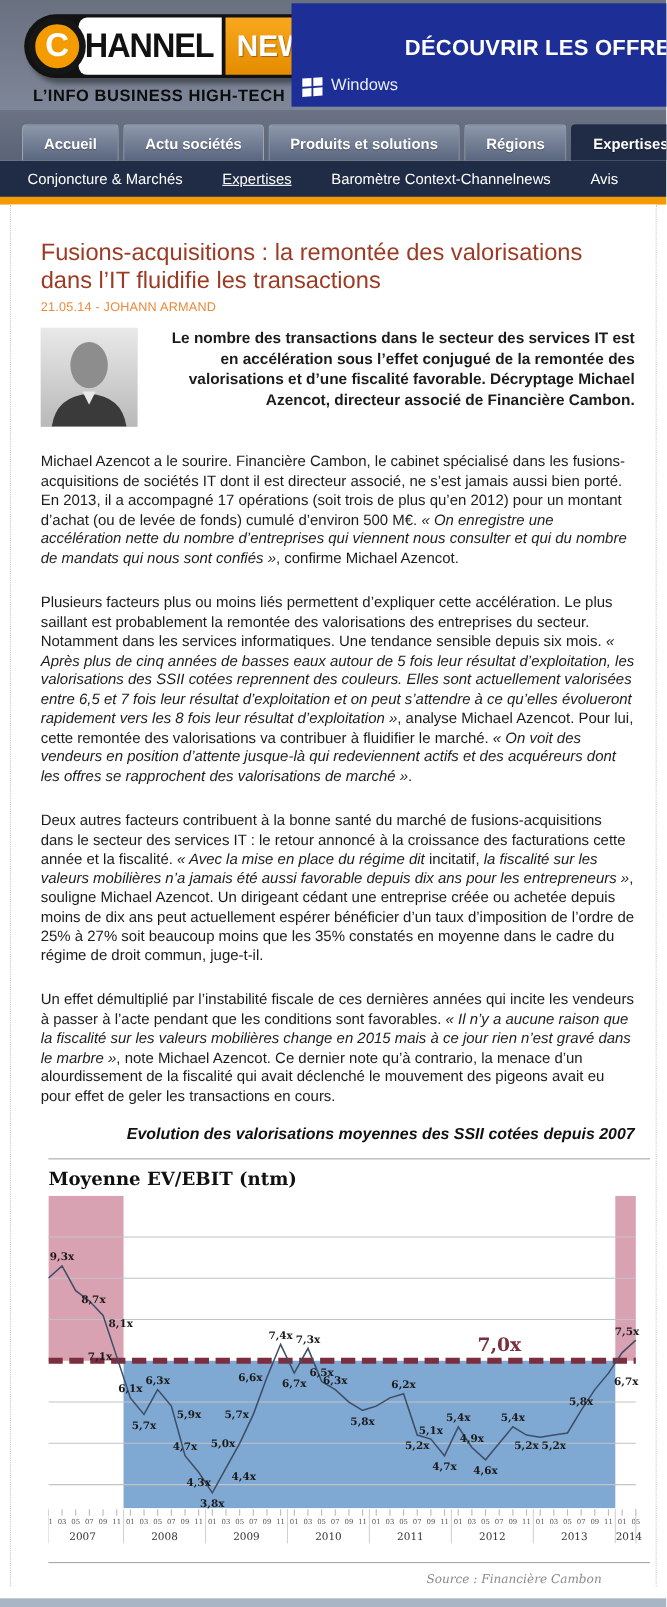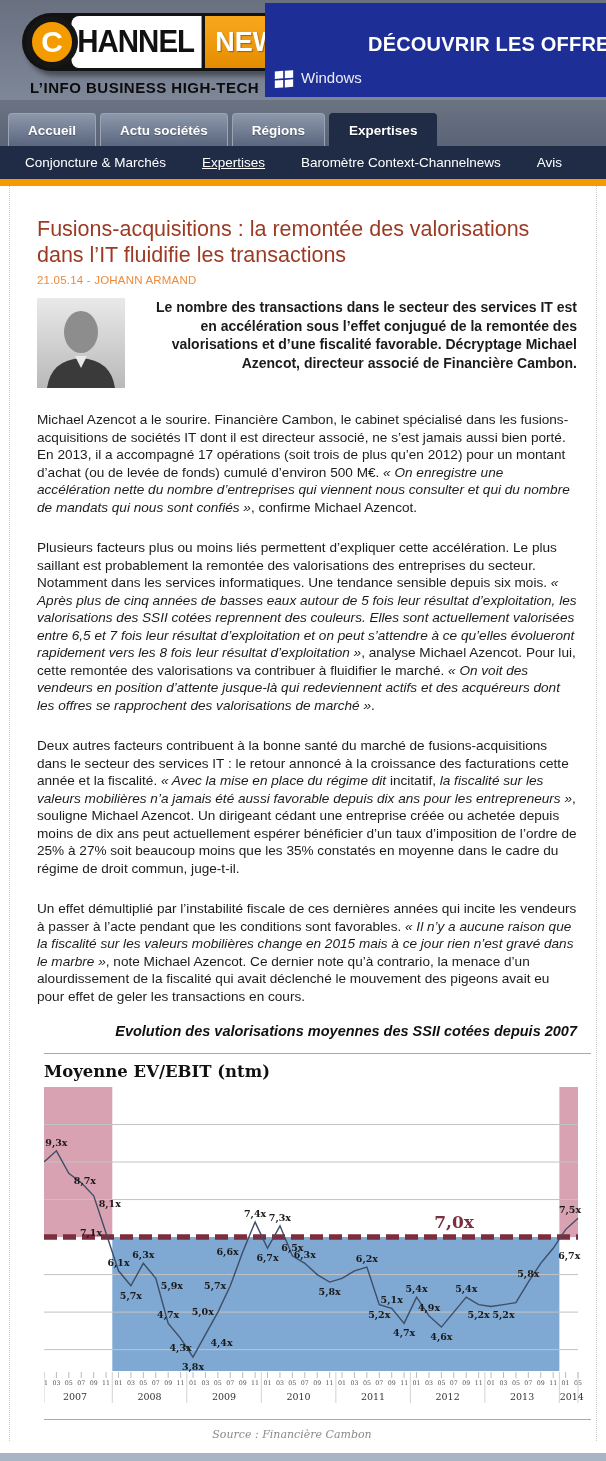--- a/index.html
+++ b/index.html
@@ -15,21 +15,21 @@
   .logo-channel { background:#fff; color:#111; height:52px; display:flex; align-items:center; font-size:31px; font-weight:bold; letter-spacing:-1px; padding:0 8px 0 6px; margin-left:-10px; border-radius:8px 0 0 8px; transform:scaleX(.95); }
   .logo-news { background:linear-gradient(#f8a81e,#e58c00); color:#fff; height:52px; display:flex; align-items:center; font-size:27px; font-weight:bold; padding:0 14px 0 10px; border-radius:0 26px 26px 0; text-shadow:1px 1px 1px rgba(0,0,0,.35); }
   .logo-tagline { margin-top:8px; margin-left:8px; font-size:15px; font-weight:bold; color:#0c0c0c; letter-spacing:.5px; white-space:nowrap; }
 
   .ad-banner { position:absolute; left:265px; top:3px; width:360px; height:94px; background:#1d2f97; cursor:pointer; }
   .ad-headline { position:absolute; left:103px; top:30px; color:#fff; font-size:20px; font-weight:bold; white-space:nowrap; letter-spacing:.2px; }
   .ad-windows { position:absolute; left:9px; bottom:8px; display:flex; gap:7px; }
   .ad-windows span { color:#e9edf5; font-size:15px; }
 
   
-  .tabs-row { height:46px; background:linear-gradient(#6b7383,#5a6477); display:flex; align-items:flex-end; padding-left:8px; gap:4px; }
+  .tabs-row { height:46px; background:linear-gradient(#6b7383,#5a6477); display:flex; align-items:flex-end; padding-left:20px; gap:4px; }
   .tab { height:33px; display:flex; align-items:center; padding:0 19px; background:linear-gradient(#8d98ab,#5a667f); border:1px solid #9aa4b5; border-bottom:none; border-radius:4px 4px 0 0; color:#fff; font-size:13.5px; font-weight:bold; white-space:nowrap; cursor:pointer; text-shadow:0 1px 1px rgba(0,0,0,.35); }
   .tab.active { background:#202c46; border-color:#202c46; }
   .subnav { height:33px; background:#202c46; display:flex; align-items:center; gap:36px; padding-left:25px; }
   .subnav-item { color:#fff; font-size:13.5px; white-space:nowrap; cursor:pointer; }
   .subnav-item.active { text-decoration:underline; }
   .orange-bar { height:7px; background:#f59b00; }
 
   
   .content { margin:0 9px; width:588px; border-left:1px dotted #c9c9c9; border-right:1px dotted #c9c9c9; padding:0 19px 0 27px; background:#fff; }
   .article-title { padding-top:30px; color:#9c3a23; font-size:21.5px; font-weight:normal; line-height:26px; }
@@ -38,21 +38,21 @@
   .author-photo { flex:0 0 88px; height:90px; background:linear-gradient(#e3e3e3,#bdbdbd); overflow:hidden; }
   .intro-text { font-size:14px; font-weight:bold; line-height:18.5px; color:#1b1b1b; }
   .para { margin-top:23px; font-size:13.6px; line-height:17.5px; color:#1c1c1c; }
   .para .it { font-style:italic; }
 
   
   .chart-heading { margin-top:18px; text-align:right; font-size:14.5px; font-weight:bold; color:#111;font-style:italic; }
   .chart-block { margin-top:14px; border-top:1px solid #a9a9a9; padding-top:8px; margin-left:7px; width:547px; }
   .chart-title { font-family:"DejaVu Serif", serif; font-weight:bold; font-size:16.5px; color:#111; margin-bottom:6px; }
   .chart-bottom-line { border-top:1px solid #a9a9a9; margin-top:6px; margin-left:7px; width:547px; }
-  .chart-source { text-align:center; padding-right:30px; margin-top:8px; font-family:"DejaVu Serif", serif; font-style:italic; font-size:11px; color:#8a8a8a; }
+  .chart-source { text-align:right; padding-right:30px; margin-top:8px; font-family:"DejaVu Serif", serif; font-style:italic; font-size:11px; color:#8a8a8a; }
 
   .bottom-strip { position:absolute; left:0; bottom:0; width:606px; height:8px; background:#a8b5c5; }
 </style>
 </head>
 <body>
 
 <div class="page">
 
   <div class="site-header">
     <div class="logo-block">
@@ -75,20 +75,21 @@
           </g>
         </svg>
         <span>Windows</span>
       </div>
     </div>
   </div>
 
   <div class="tabs-row" id="tabs">
       <div class="tab">Accueil</div>
       <div class="tab">Actu sociétés</div>
+      <div class="tab">Produits et solutions</div>
       <div class="tab">Régions</div>
       <div class="tab active">Expertises</div>
     </div>
   <div class="subnav" id="subnav">
       <div class="subnav-item">Conjoncture &amp; Marchés</div>
       <div class="subnav-item active">Expertises</div>
       <div class="subnav-item">Baromètre Context-Channelnews</div>
       <div class="subnav-item">Avis</div>
     </div>
   <div class="orange-bar"></div>

